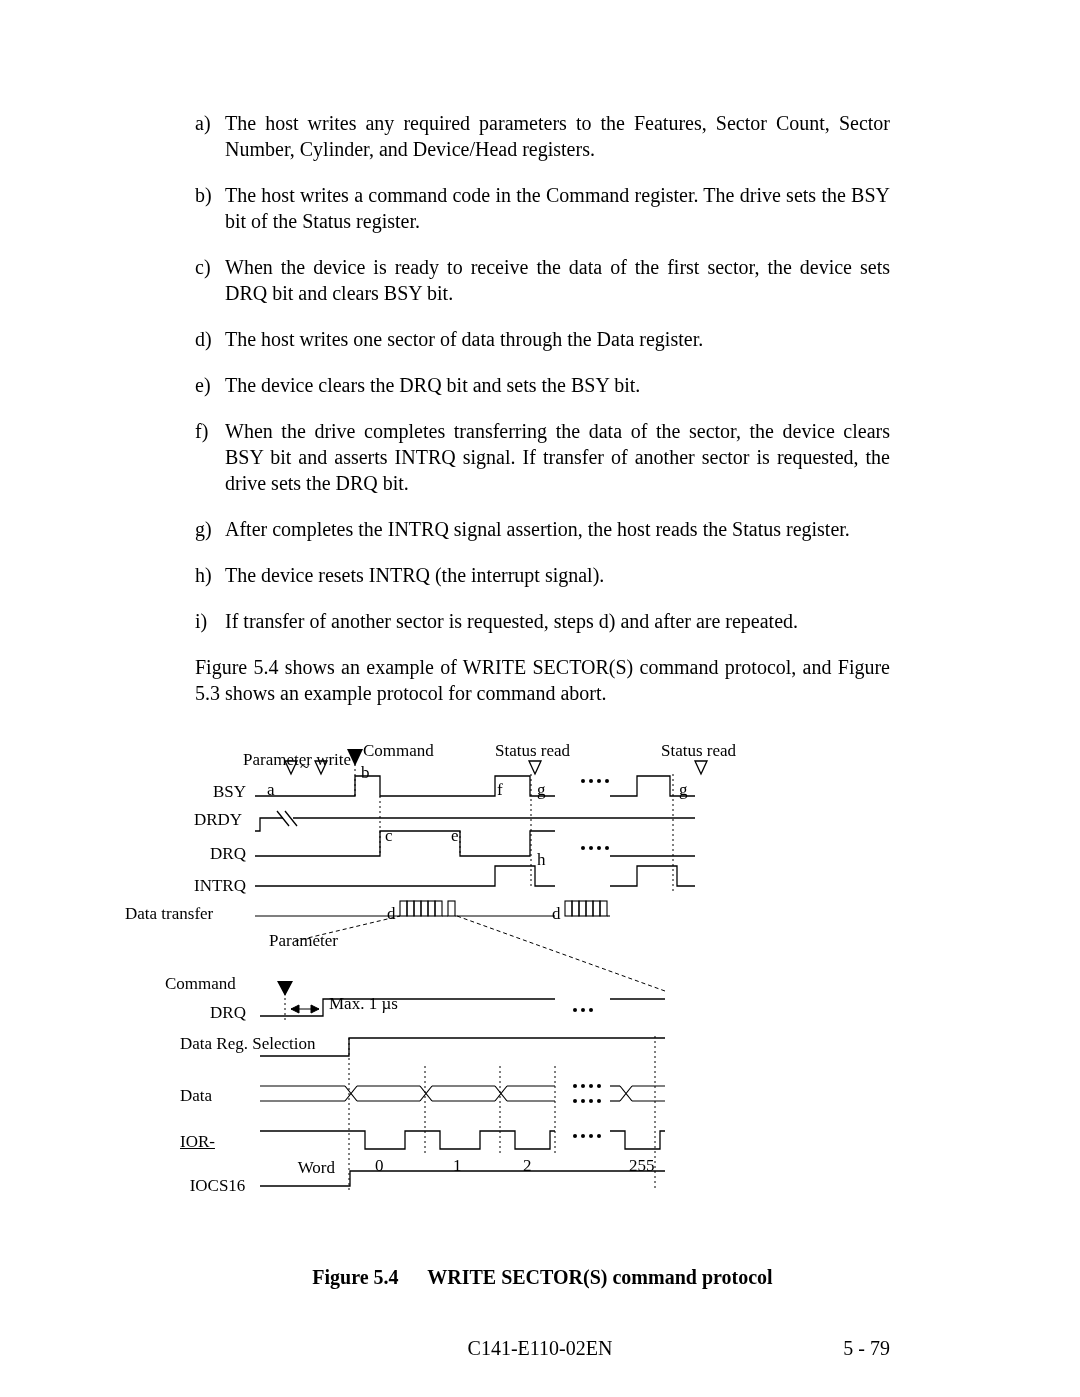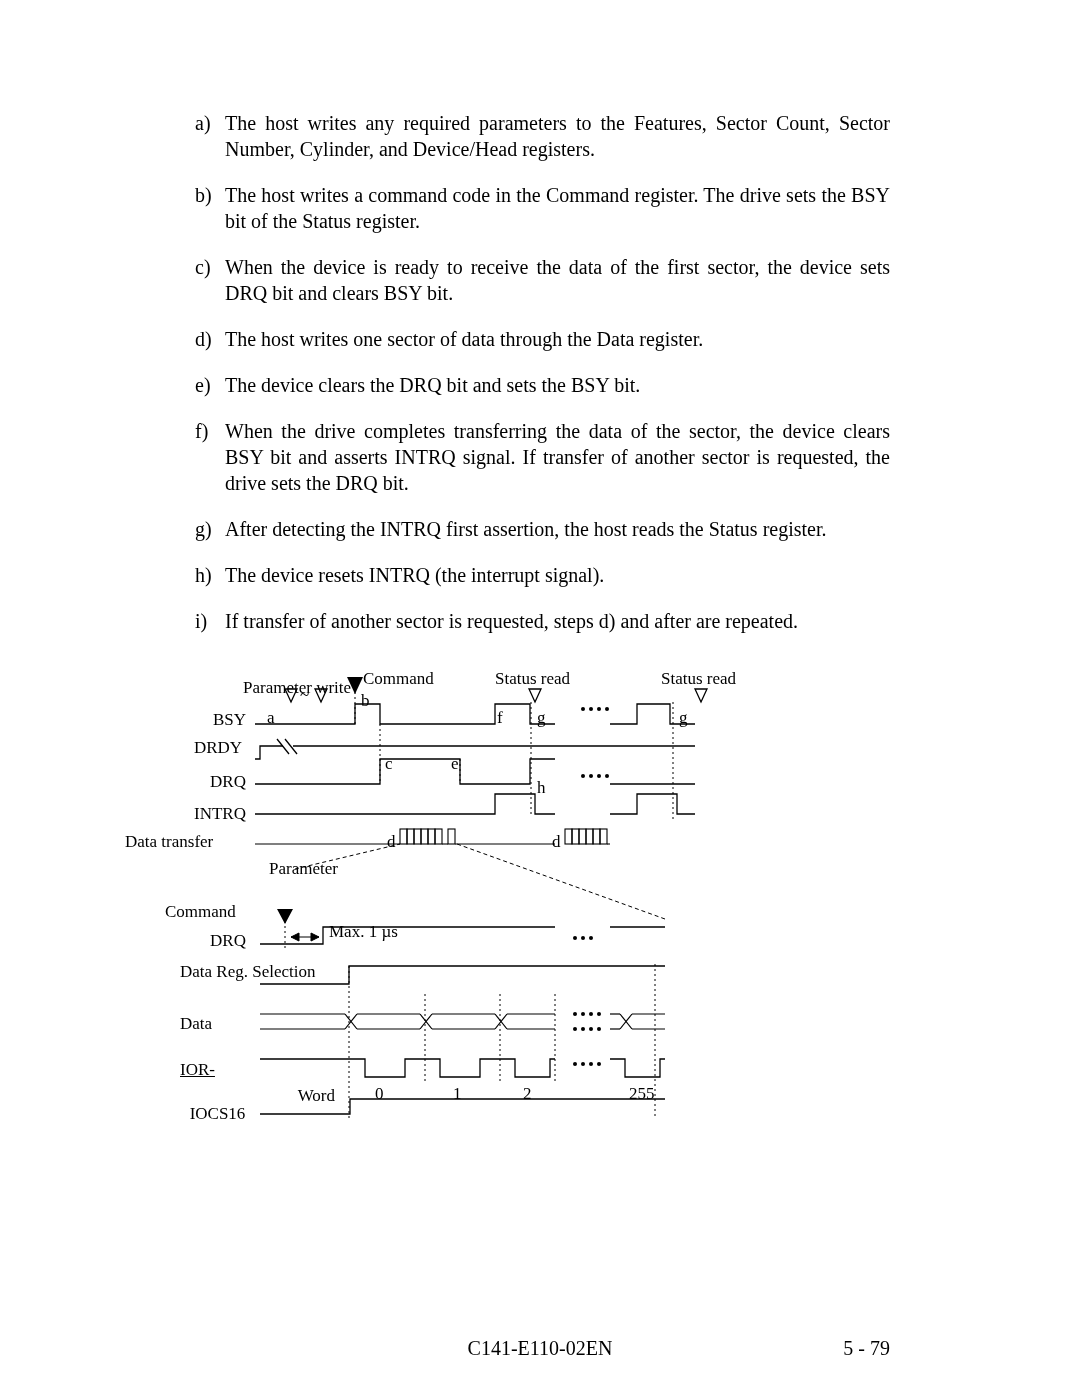--- a/index.html
+++ b/index.html
@@ -111,32 +111,33 @@
     <li>
         <span class="lbl">e)</span>
         <span class="txt">The device clears the DRQ bit and sets the BSY bit.</span>
       </li>
     <li>
         <span class="lbl">f)</span>
         <span class="txt">When the drive completes transferring the data of the sector, the device clears BSY bit and asserts INTRQ signal.  If transfer of another sector is requested, the drive sets the DRQ bit.</span>
       </li>
     <li>
         <span class="lbl">g)</span>
-        <span class="txt">After detecting the INTRQ first assertion, the host reads the Status register.</span>
+        <span class="txt">After completes the INTRQ signal assertion, the host reads the Status register.</span>
       </li>
     <li>
         <span class="lbl">h)</span>
         <span class="txt">The device resets INTRQ (the interrupt signal).</span>
       </li>
     <li>
         <span class="lbl">i)</span>
         <span class="txt">If transfer of another sector is requested, steps d) and after are repeated.</span>
       </li>
   </ol>
 
+  <p class="body">Figure 5.4 shows an example of WRITE SECTOR(S) command protocol, and Figure 5.3 shows an example protocol for command abort.</p>
 
   <div class="figure-frame">
 
     <svg width="695" height="500" viewBox="0 0 695 500">
 
       <g stroke="#000" stroke-width="1.3" fill="none">
         <polygon points="90,25 102,25 96,38"></polygon>
         <polygon points="120,25 132,25 126,38"></polygon>
       </g>
 
@@ -334,19 +335,23 @@
     <span class="ann" style="left:484px; top:44px;">g</span>
     <span class="ann" style="left:342px; top:114px;">h</span>
     <span class="ann" style="left:134px; top:258px;">Max. 1 µs</span>
 
     <span class="ann" style="left:180px; top:420px;">0</span>
     <span class="ann" style="left:258px; top:420px;">1</span>
     <span class="ann" style="left:328px; top:420px;">2</span>
     <span class="ann" style="left:434px; top:420px;">255</span>
   </div>
 
+  <div class="caption">
+    <span class="num">Figure 5.4</span>
+    <span>WRITE SECTOR(S) command protocol</span>
+  </div>
 
   <div class="footer">
     <span class="docnum">C141-E110-02EN</span>
     <span class="pagenum">5 - 79</span>
   </div>
 
 </div>
 
 </body></html>

